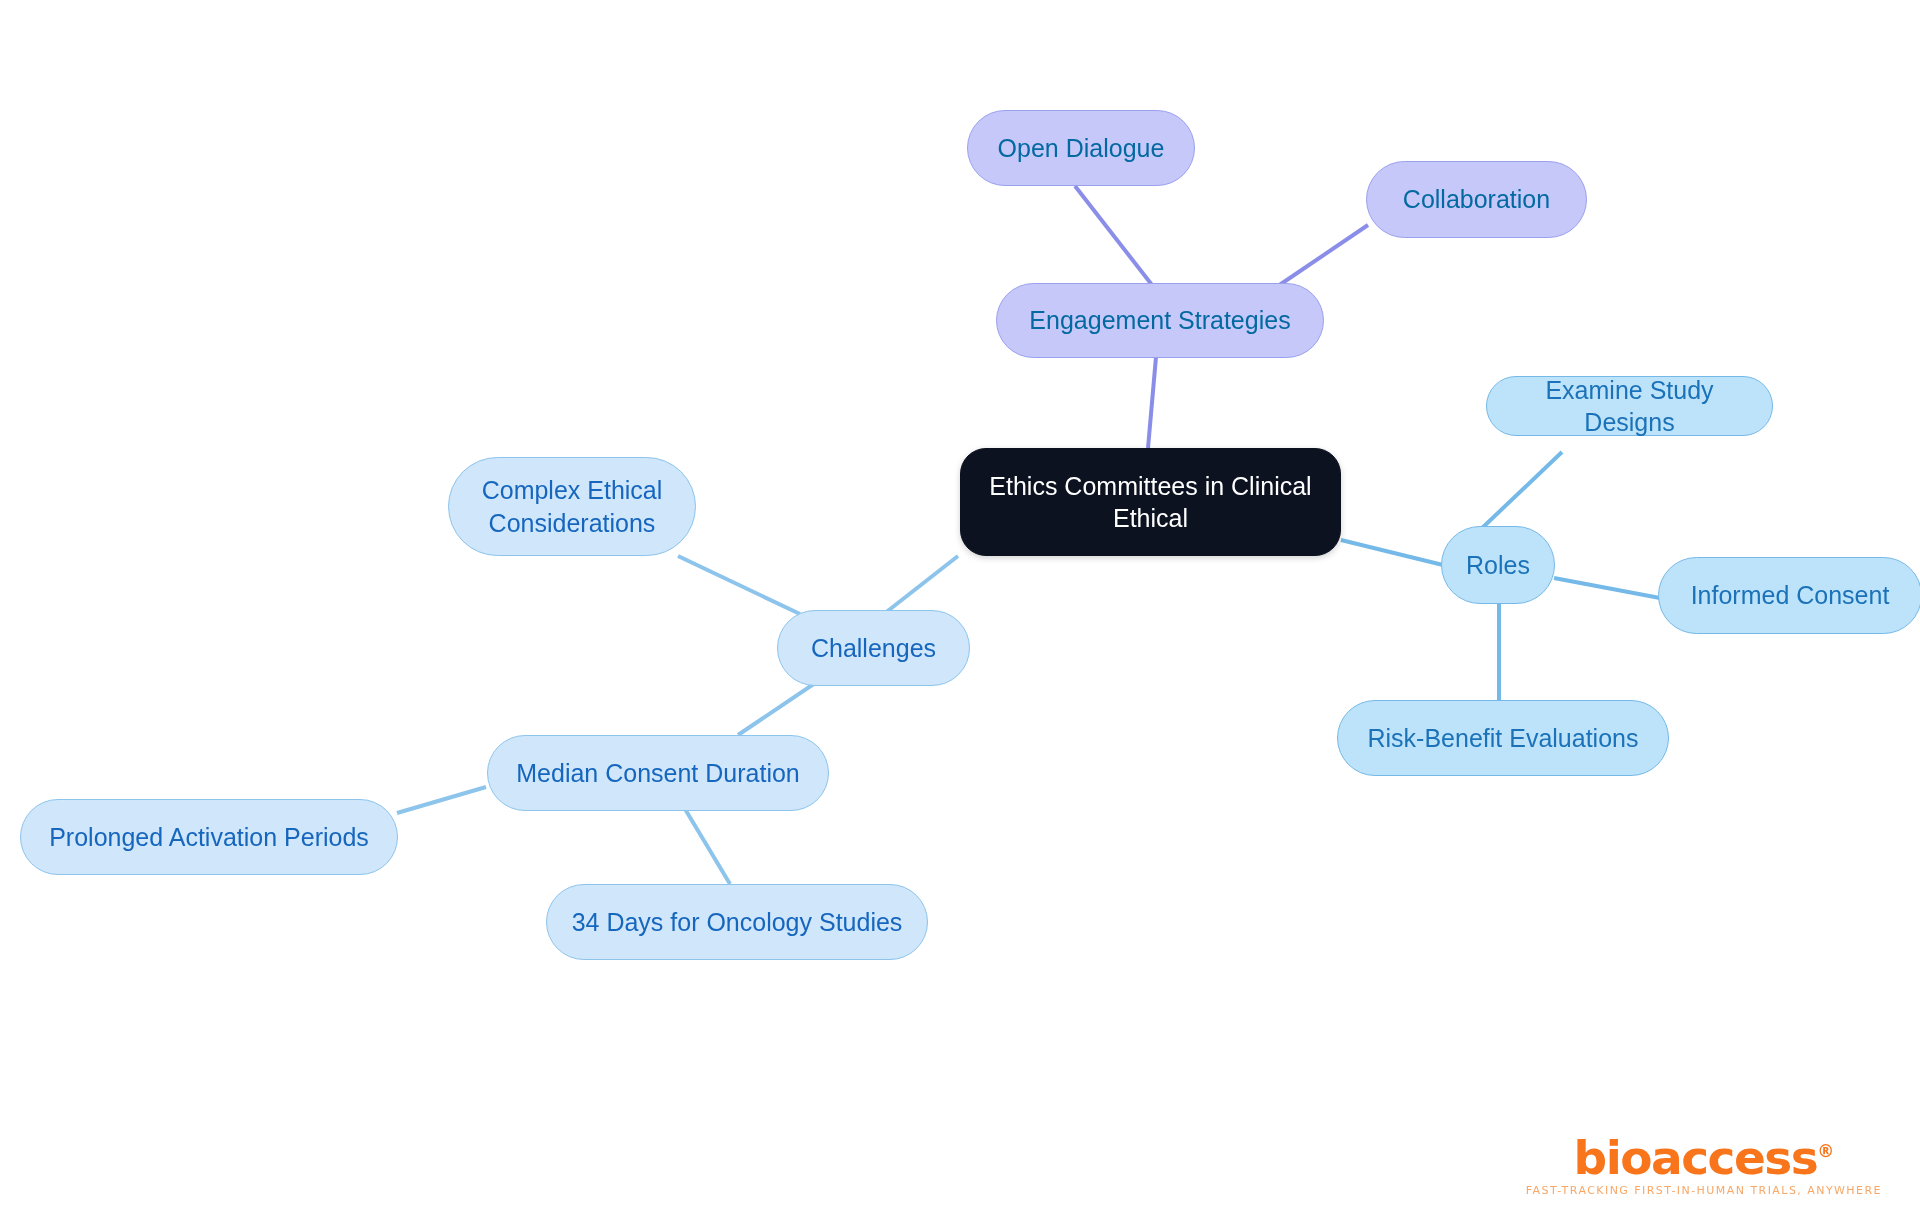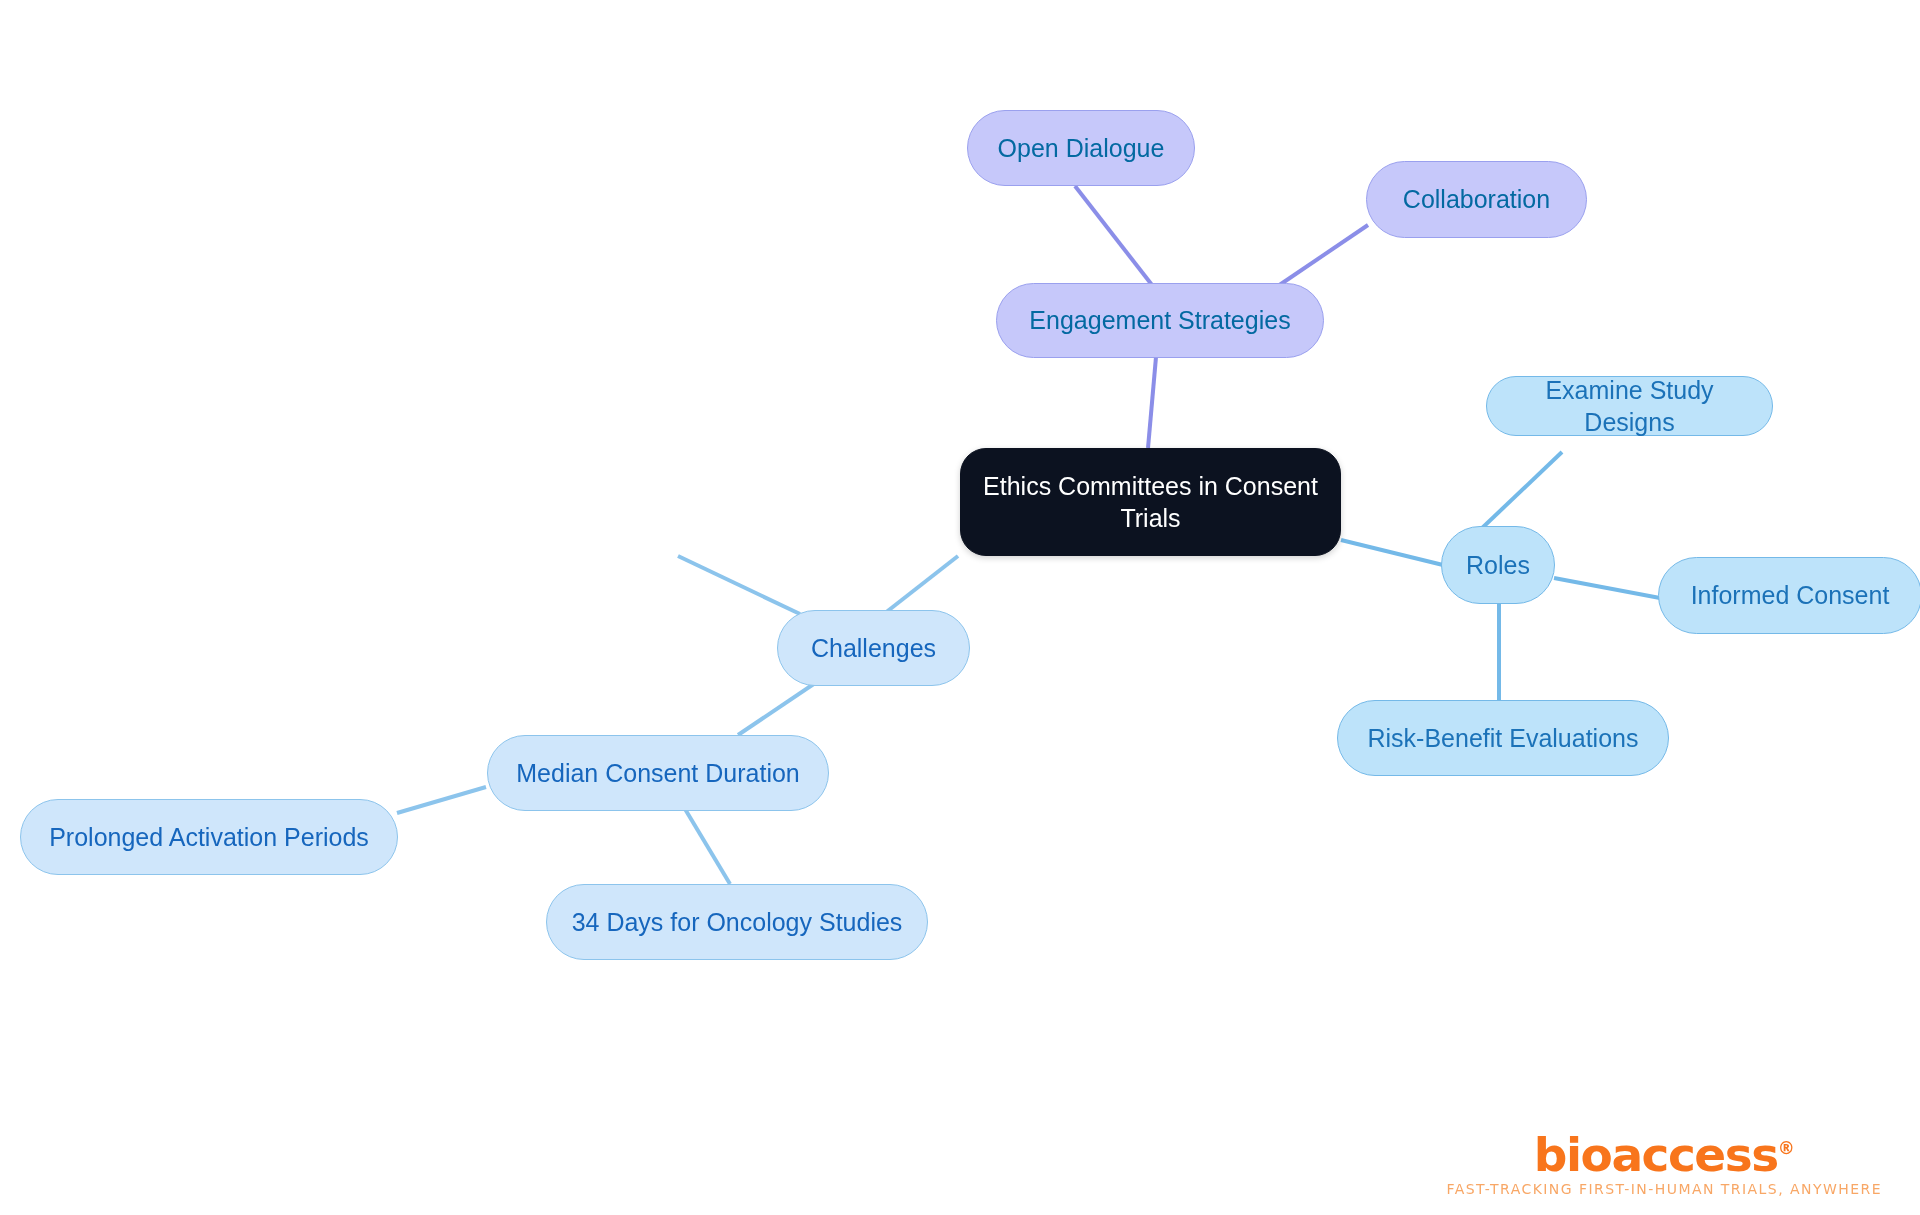--- a/index.html
+++ b/index.html
@@ -91,21 +91,21 @@
     position: relative;
     display: inline-block;
   }
   #logo .reg {
     font-size: 17px;
     vertical-align: super;
     letter-spacing: 0;
   }
   #logo .tagline {
     font-family: "DejaVu Sans", sans-serif;
-    font-size: 14px;
+    font-size: 11px;
     letter-spacing: 1.45px;
     color: #f8a766;
     margin-top: 3px;
     white-space: nowrap;
   }
 </style>
 </head>
 <body>
 
 <div id="canvas">
@@ -134,39 +134,43 @@
 
   <div class="node purple" style="left:1366px; top:161px; width:221px; height:77px;">
     <span>Collaboration</span>
   </div>
 
   <div class="node purple" style="left:996px; top:283px; width:328px; height:75px;">
     <span>Engagement Strategies</span>
   </div>
 
   <div class="node root" style="left:960px; top:448px; width:381px; height:108px;">
-    <span>Ethics Committees in Consent Trials</span>
+    <span>Ethics Committees in Clinical Ethical</span>
   </div>
 
   <div class="node blue" style="left:1486px; top:376px; width:287px; height:60px;">
     <span>Examine Study Designs</span>
   </div>
 
   <div class="node blue" style="left:1441px; top:526px; width:114px; height:78px;">
     <span>Roles</span>
   </div>
 
   <div class="node blue" style="left:1658px; top:557px; width:264px; height:77px;">
     <span>Informed Consent</span>
   </div>
 
   <div class="node blue" style="left:1337px; top:700px; width:332px; height:76px;">
     <span>Risk-Benefit Evaluations</span>
   </div>
 
+  <div class="node blue-soft" style="left:448px; top:457px; width:248px; height:99px;">
+    <span>Complex Ethical
+Considerations</span>
+  </div>
 
   <div class="node blue-soft" style="left:777px; top:610px; width:193px; height:76px;">
     <span>Challenges</span>
   </div>
 
   <div class="node blue-soft" style="left:487px; top:735px; width:342px; height:76px;">
     <span>Median Consent Duration</span>
   </div>
 
   <div class="node blue-soft" style="left:20px; top:799px; width:378px; height:76px;">

